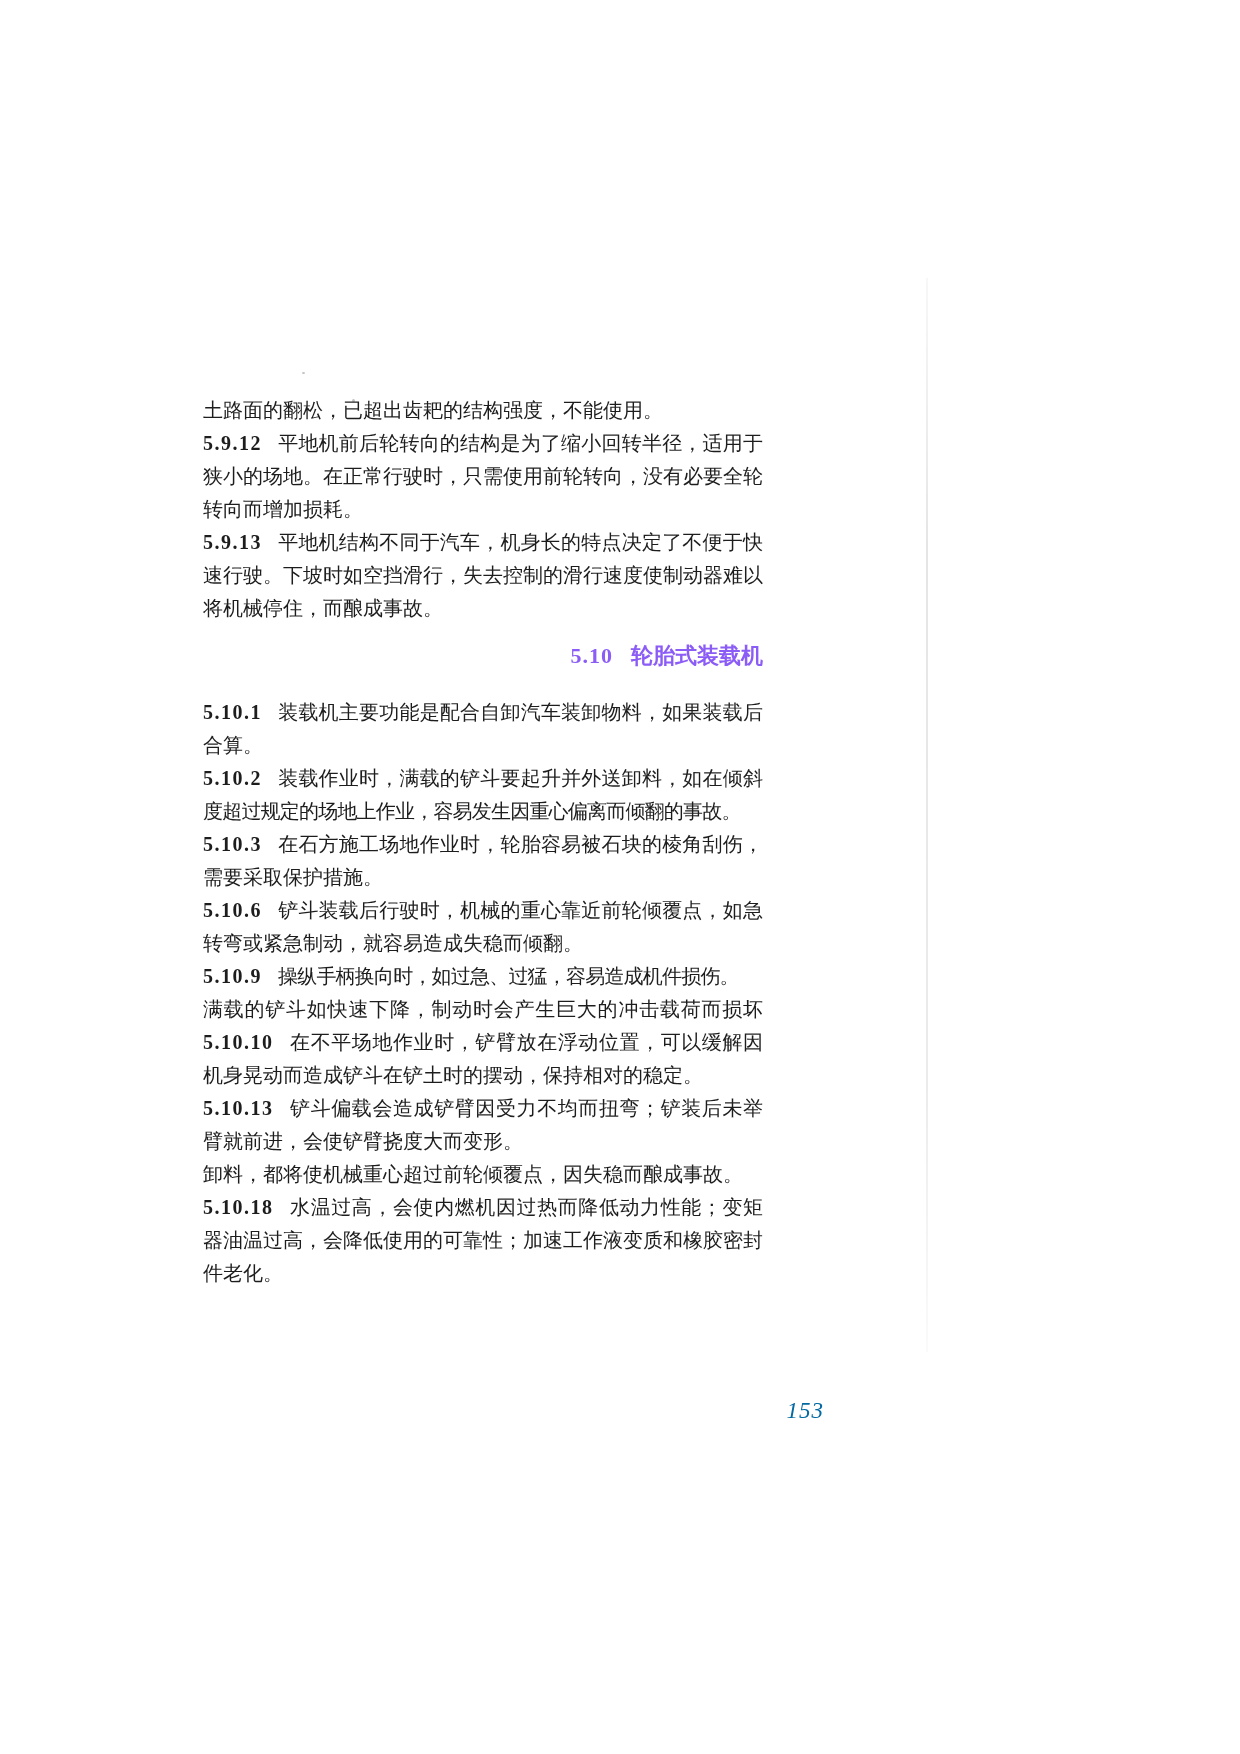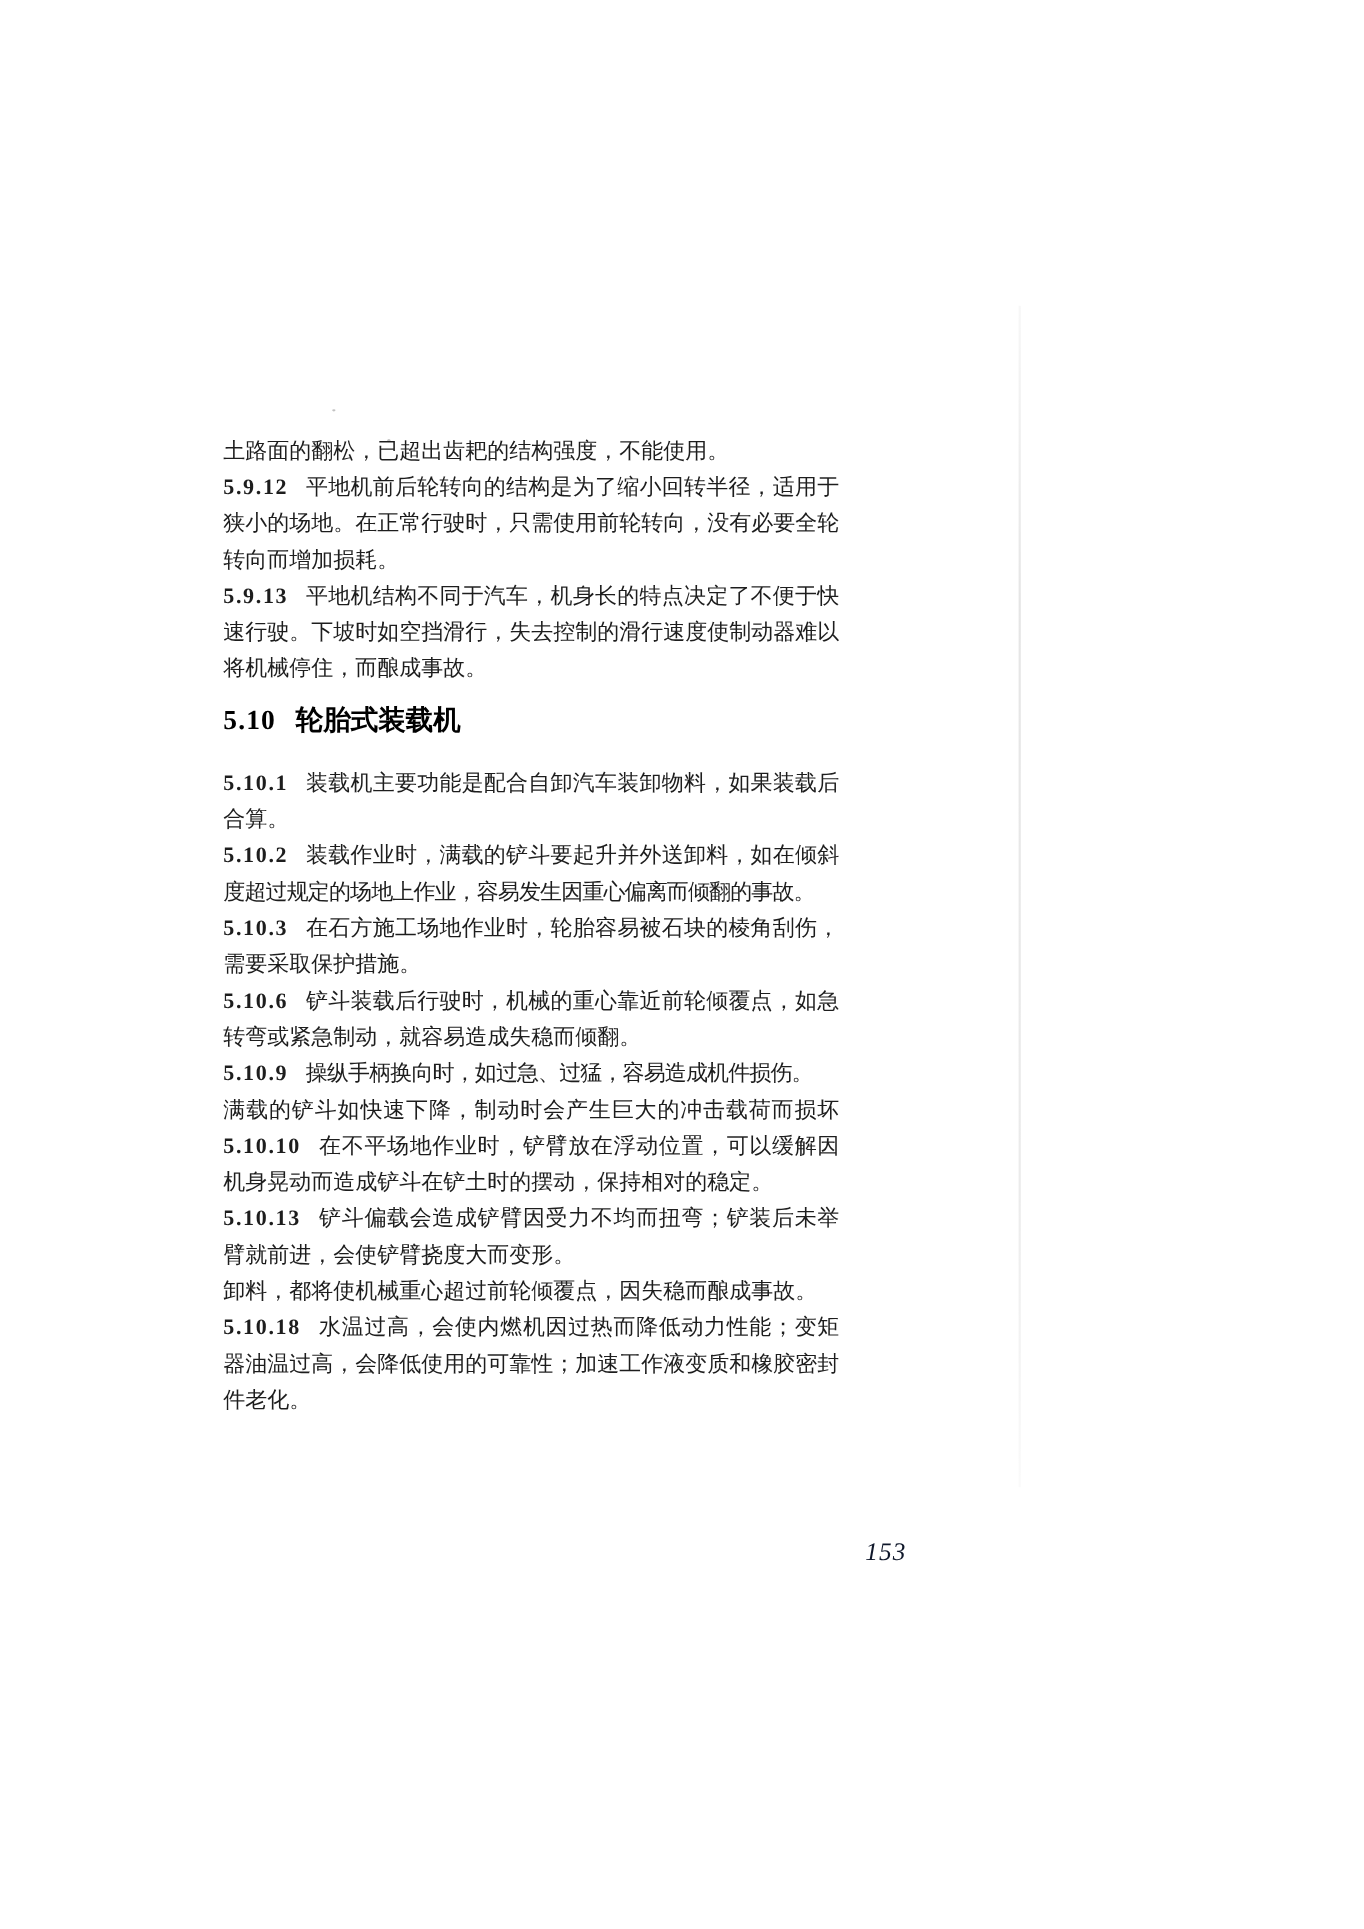--- a/index.html
+++ b/index.html
@@ -61,41 +61,41 @@
   }
   .text-line.tight {
     letter-spacing: -0.8px;
   }
   .sec-label {
     font-weight: bold;
     letter-spacing: 1.5px;
     margin-right: 16px;
   }
   .section-heading {
-    text-align: left;
+    text-align: right;
     font-weight: bold;
-    font-size: 25px;
+    font-size: 22px;
     line-height: 36px;
     margin-top: 13px;
     margin-bottom: 22px;
-    color: #000000;
+    color: #8b5cf6;
   }
   .section-heading .h-num {
     margin-right: 18px;
     letter-spacing: 1px;
   }
   .page-number {
     position: absolute;
     top: 1398px;
     left: 760px;
     width: 64px;
     text-align: right;
     font-style: italic;
     font-size: 23px;
-    color: #0f172a;
+    color: #0369a1;
     letter-spacing: 1px;
   }
 </style>
 </head>
 <body>
 
 <div class="scanned-page">
   <div class="scan-edge"></div>
   <div class="speck s1"></div>
   <div class="speck s2"></div>

